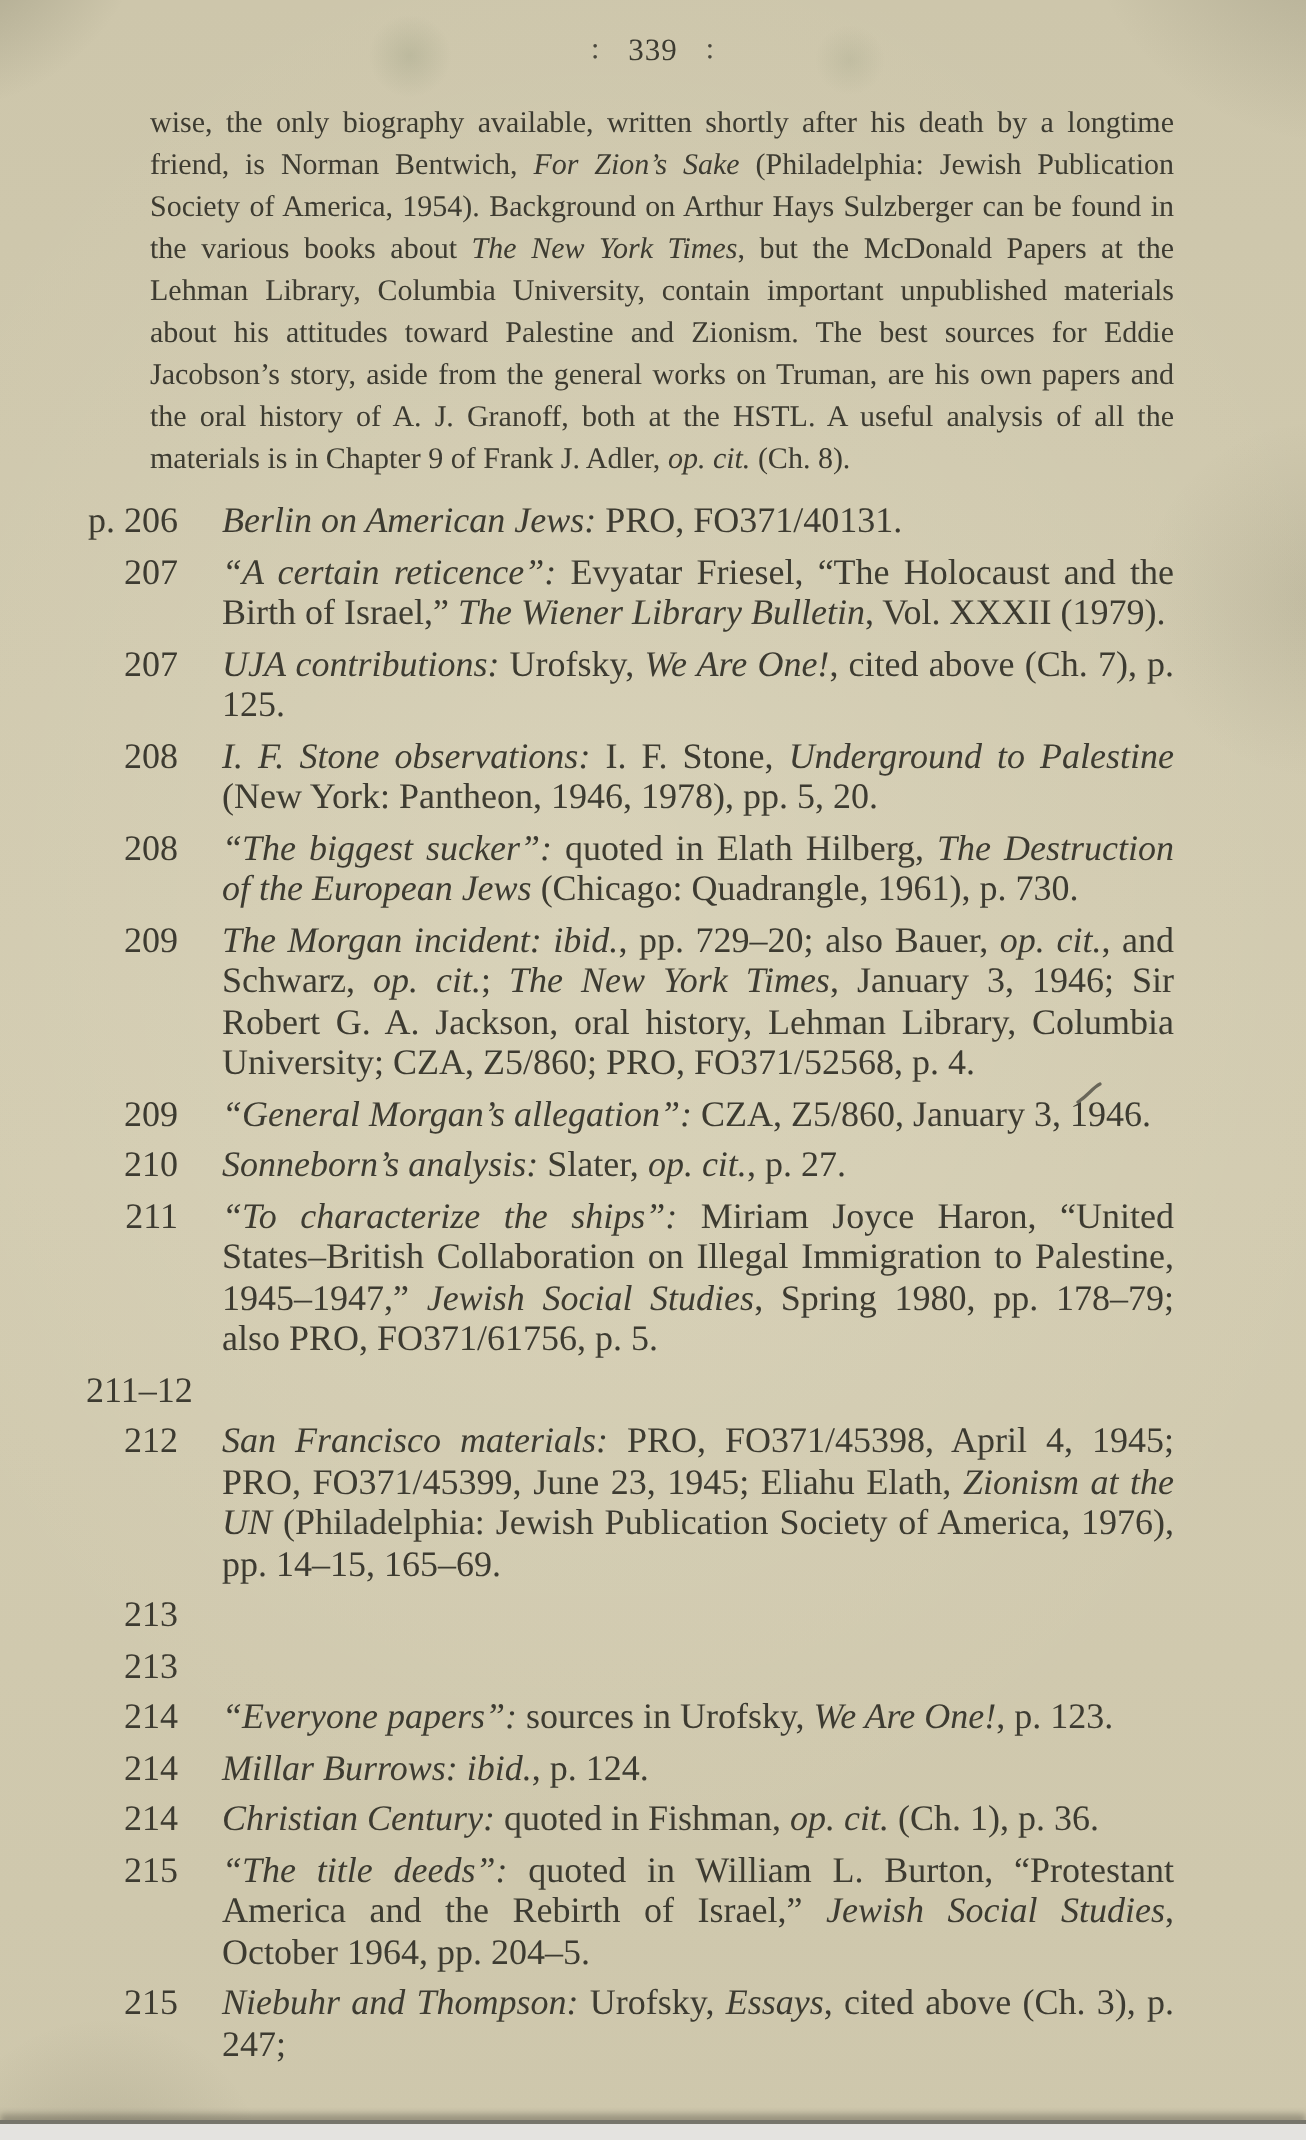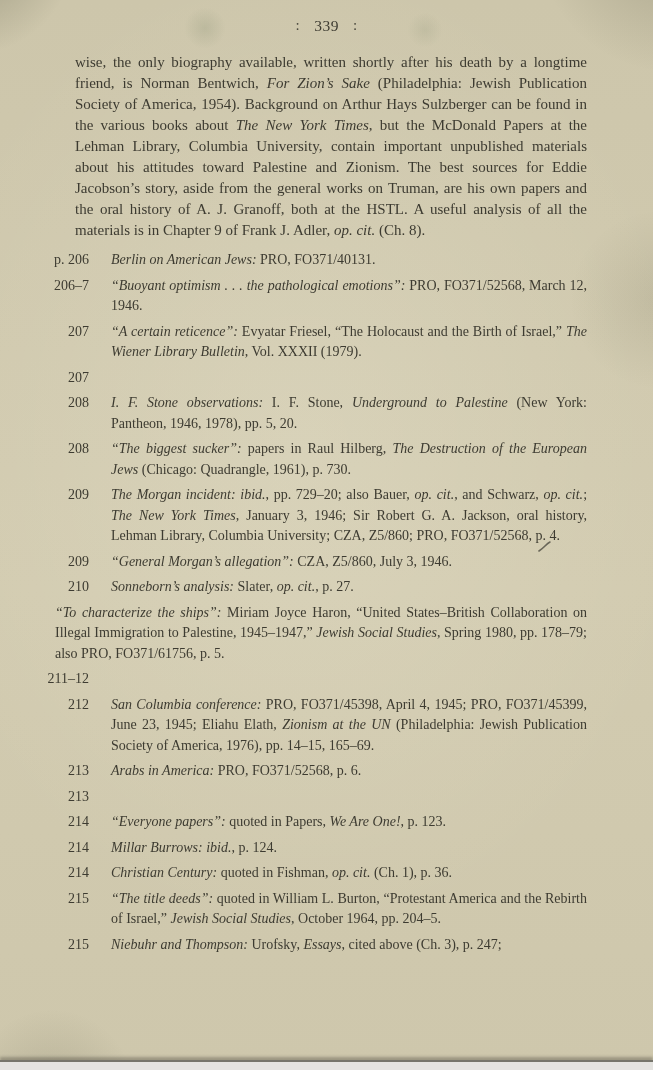--- a/index.html
+++ b/index.html
@@ -43,21 +43,21 @@
     text-align:justify;
     text-align-last:left;
     hyphens:auto;
   }
   .notes{
     margin-top:9px;
   }
   .note{
     display:flex;
     margin:5px 66px 0 43px;       
-    font-size:14px;
+    font-size:18px;
     line-height:20.5px;
   }
   .note-label{
     flex:0 0 46px;
     text-align:right;
     white-space:nowrap;
     padding-right:10px;
   }
   .note-body{
     flex:1 1 auto;
@@ -93,70 +93,67 @@
   </div>
 
   <p class="body-text"><span>wise, the only biography available, written shortly after his death by a longtime friend, is Norman Bentwich, </span><i>For Zion’s Sake</i><span> (Philadelphia: Jewish Publication Society of America, 1954). Background on Arthur Hays Sulzberger can be found in the various books about </span><i>The New York Times</i><span>, but the McDonald Papers at the Lehman Library, Columbia University, contain important unpublished materials about his attitudes toward Palestine and Zionism. The best sources for Eddie Jacobson’s story, aside from the general works on Truman, are his own papers and the oral history of A. J. Granoff, both at the HSTL. A useful analysis of all the materials is in Chapter 9 of Frank J. Adler, </span><i>op. cit.</i><span> (Ch. 8).</span></p>
 
   <div class="notes">
       <div class="note">
         <span class="note-label">p. 206</span>
         <span class="note-body"><i>Berlin on American Jews:</i><span> PRO, FO371/40131.</span></span>
       </div>
       <div class="note">
-        <span class="note-label">206–7</span>
-        <span class="note-body"><i>“Buoyant optimism . . . the pathological emotions”:</i><span> PRO, FO371/52568, March 12, 1946.</span></span>
-      </div>
-      <div class="note">
         <span class="note-label">207</span>
         <span class="note-body"><i>“A certain reticence”:</i><span> Evyatar Friesel, “The Holocaust and the Birth of Israel,” </span><i>The Wiener Library Bulletin</i><span>, Vol. XXXII (1979).</span></span>
       </div>
       <div class="note">
         <span class="note-label">207</span>
+        <span class="note-body"><i>UJA contributions:</i><span> Urofsky, </span><i>We Are One!</i><span>, cited above (Ch. 7), p. 125.</span></span>
       </div>
       <div class="note">
         <span class="note-label">208</span>
         <span class="note-body"><i>I. F. Stone observations:</i><span> I. F. Stone, </span><i>Underground to Palestine</i><span> (New York: Pantheon, 1946, 1978), pp. 5, 20.</span></span>
       </div>
       <div class="note">
         <span class="note-label">208</span>
-        <span class="note-body"><i>“The biggest sucker”:</i><span> papers in Raul Hilberg, </span><i>The Destruction of the European Jews</i><span> (Chicago: Quadrangle, 1961), p. 730.</span></span>
+        <span class="note-body"><i>“The biggest sucker”:</i><span> quoted in Elath Hilberg, </span><i>The Destruction of the European Jews</i><span> (Chicago: Quadrangle, 1961), p. 730.</span></span>
       </div>
       <div class="note">
         <span class="note-label">209</span>
         <span class="note-body"><i>The Morgan incident: ibid.</i><span>, pp. 729–20; also Bauer, </span><i>op. cit.</i><span>, and Schwarz, </span><i>op. cit.</i><span>; </span><i>The New York Times</i><span>, January 3, 1946; Sir Robert G. A. Jackson, oral history, Lehman Library, Columbia University; CZA, Z5/860; PRO, FO371/52568, p. 4.</span></span>
       </div>
       <div class="note">
         <span class="note-label">209</span>
-        <span class="note-body"><i>“General Morgan’s allegation”:</i><span> CZA, Z5/860, July 3, 1946.</span></span>
+        <span class="note-body"><i>“General Morgan’s allegation”:</i><span> CZA, Z5/860, January 3, 1946.</span></span>
       </div>
       <div class="note">
         <span class="note-label">210</span>
         <span class="note-body"><i>Sonneborn’s analysis:</i><span> Slater, </span><i>op. cit.</i><span>, p. 27.</span></span>
       </div>
       <div class="note">
+        <span class="note-label">211</span>
         <span class="note-body"><i>“To characterize the ships”:</i><span> Miriam Joyce Haron, “United States–British Collaboration on Illegal Immigration to Palestine, 1945–1947,” </span><i>Jewish Social Studies</i><span>, Spring 1980, pp. 178–79; also PRO, FO371/61756, p. 5.</span></span>
       </div>
       <div class="note">
         <span class="note-label">211–12</span>
       </div>
       <div class="note">
         <span class="note-label">212</span>
-        <span class="note-body"><i>San Columbia conference:</i><span> PRO, FO371/45398, April 4, 1945; PRO, FO371/45399, June 23, 1945; Eliahu Elath, </span><i>Zionism at the UN</i><span> (Philadelphia: Jewish Publication Society of America, 1976), pp. 14–15, 165–69.</span></span>
+        <span class="note-body"><i>San Francisco materials:</i><span> PRO, FO371/45398, April 4, 1945; PRO, FO371/45399, June 23, 1945; Eliahu Elath, </span><i>Zionism at the UN</i><span> (Philadelphia: Jewish Publication Society of America, 1976), pp. 14–15, 165–69.</span></span>
       </div>
       <div class="note">
         <span class="note-label">213</span>
-        <span class="note-body"><i>Arabs in America:</i><span> PRO, FO371/52568, p. 6.</span></span>
       </div>
       <div class="note">
         <span class="note-label">213</span>
       </div>
       <div class="note">
         <span class="note-label">214</span>
-        <span class="note-body"><i>“Everyone papers”:</i><span> quoted in Papers, </span><i>We Are One!</i><span>, p. 123.</span></span>
+        <span class="note-body"><i>“Everyone papers”:</i><span> sources in Urofsky, </span><i>We Are One!</i><span>, p. 123.</span></span>
       </div>
       <div class="note">
         <span class="note-label">214</span>
         <span class="note-body"><i>Millar Burrows: ibid.</i><span>, p. 124.</span></span>
       </div>
       <div class="note">
         <span class="note-label">214</span>
         <span class="note-body"><i>Christian Century:</i><span> quoted in Fishman, </span><i>op. cit.</i><span> (Ch. 1), p. 36.</span></span>
       </div>
       <div class="note">

